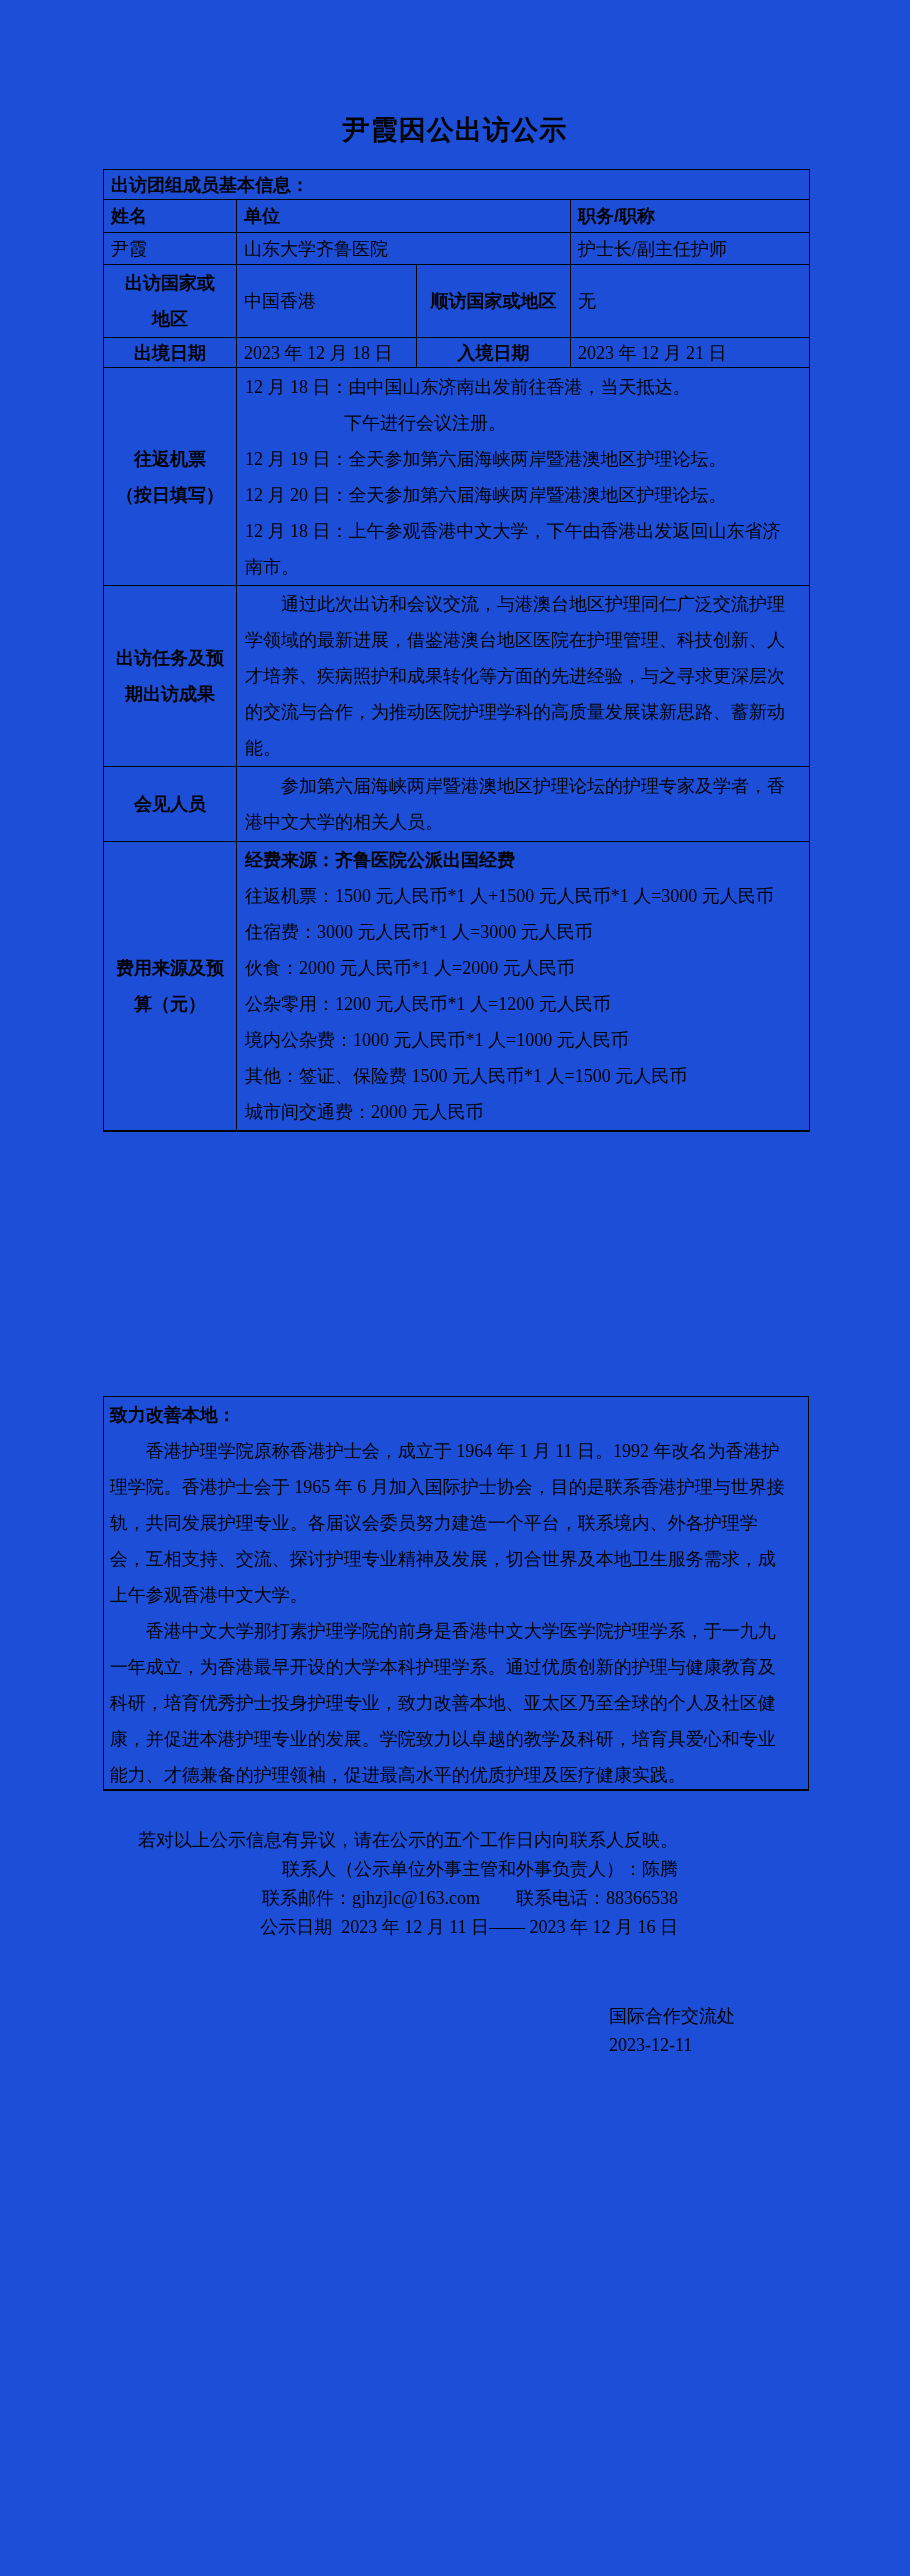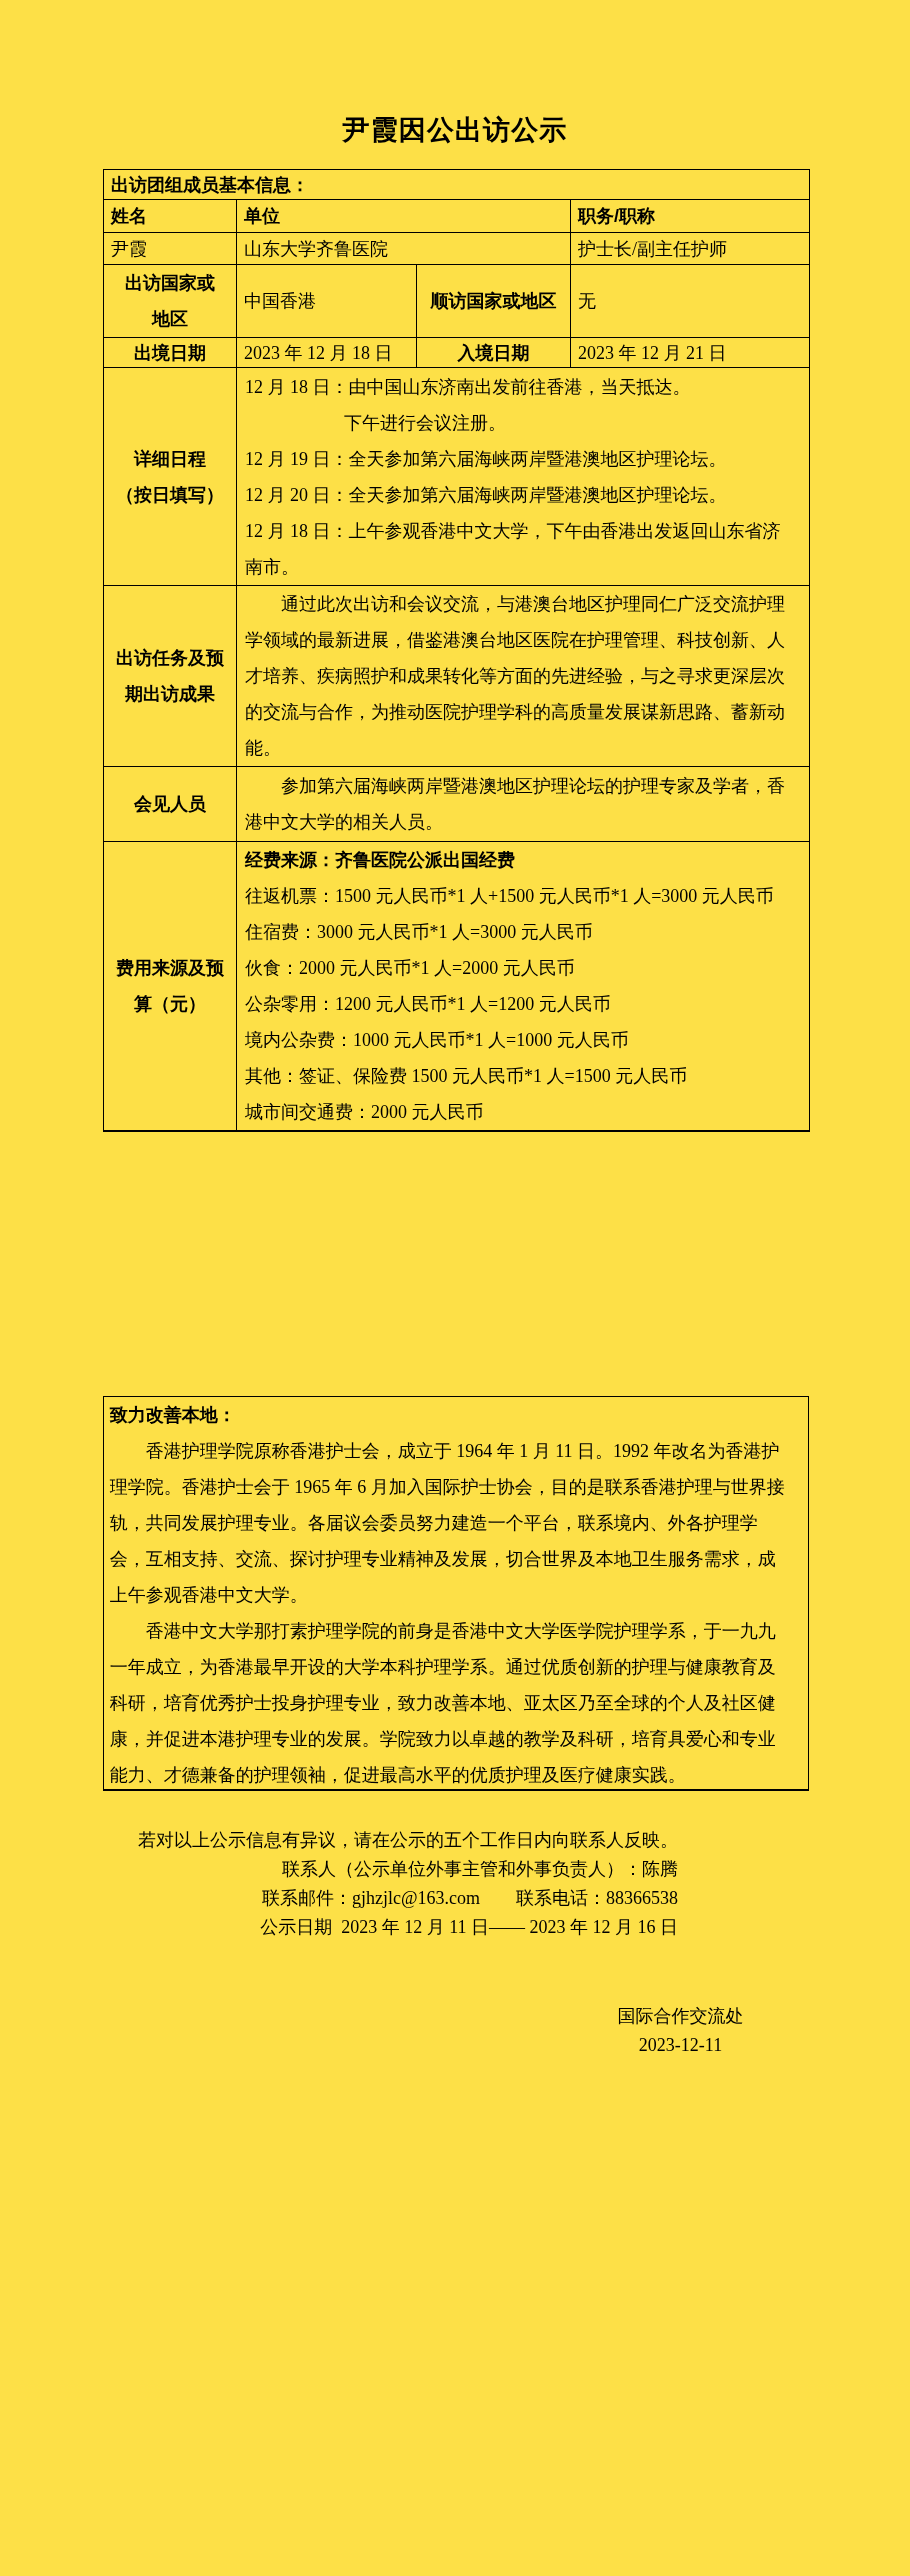--- a/index.html
+++ b/index.html
@@ -1,21 +1,21 @@
 <!DOCTYPE html>
 <html style="font-size:9.2px"><head>
 <meta charset="utf-8">
 <style>
   html,body{margin:0;padding:0;background:#ffffff;}
   body{
     width:910px;height:2576px;
     font-family:"Liberation Serif","DejaVu Serif",serif;
     color:#000;
   }
-  .page{position:relative;width:910px;height:2576px;background:#fde047;overflow:hidden;}
+  .page{position:relative;width:910px;height:2576px;background:#1d4ed8;overflow:hidden;}
 
   .doc-title{
     position:absolute;top:114px;left:0;width:100%;
     text-align:center;font-size:27px;font-weight:bold;line-height:32px;
     letter-spacing:1.1px;white-space:pre;
   }
 
   table.info-table{
     position:absolute;left:103px;top:169px;width:706px;
     border-collapse:collapse;table-layout:fixed;
@@ -46,21 +46,21 @@
   }
   .invite-box .ln2{line-height:36px;}
 
   .footer-block{
     position:absolute;left:138px;top:1826px;font-size:18px;
   }
   .footer-block .f-ln{line-height:29px;white-space:pre;text-align:right;}
 
   .sign-block{
     position:absolute;left:609px;top:2002px;width:143px;
-    font-size:18px;text-align:center;
+    font-size:18px;
   }
   .sign-block div{line-height:29px;white-space:pre;}
 </style>
 </head>
 <body>
 
 <div class="page">
 
   <div class="doc-title">尹霞因公出访公示</div>
 
@@ -95,21 +95,21 @@
       <td class="pl">无</td>
     </tr>
     <tr class="rh5">
       <td class="b c">出境日期</td>
       <td class="pl">2023 年 12 月 18 日</td>
       <td class="b c">入境日期</td>
       <td class="pl">2023 年 12 月 21 日</td>
     </tr>
     <tr class="rh6">
       <td class="b lbl2">
-        <div>详细日程</div>
+        <div>往返机票</div>
         <div>（按日填写）</div>
       </td>
       <td colspan="3" class="body-cell">
         <div class="ln">12 月 18 日：由中国山东济南出发前往香港，当天抵达。</div>
         <div class="ln hang">下午进行会议注册。</div>
         <div class="ln">12 月 19 日：全天参加第六届海峡两岸暨港澳地区护理论坛。</div>
         <div class="ln">12 月 20 日：全天参加第六届海峡两岸暨港澳地区护理论坛。</div>
         <div class="ln">12 月 18 日：上午参观香港中文大学，下午由香港出发返回山东省济</div>
         <div class="ln">南市。</div>
       </td>

